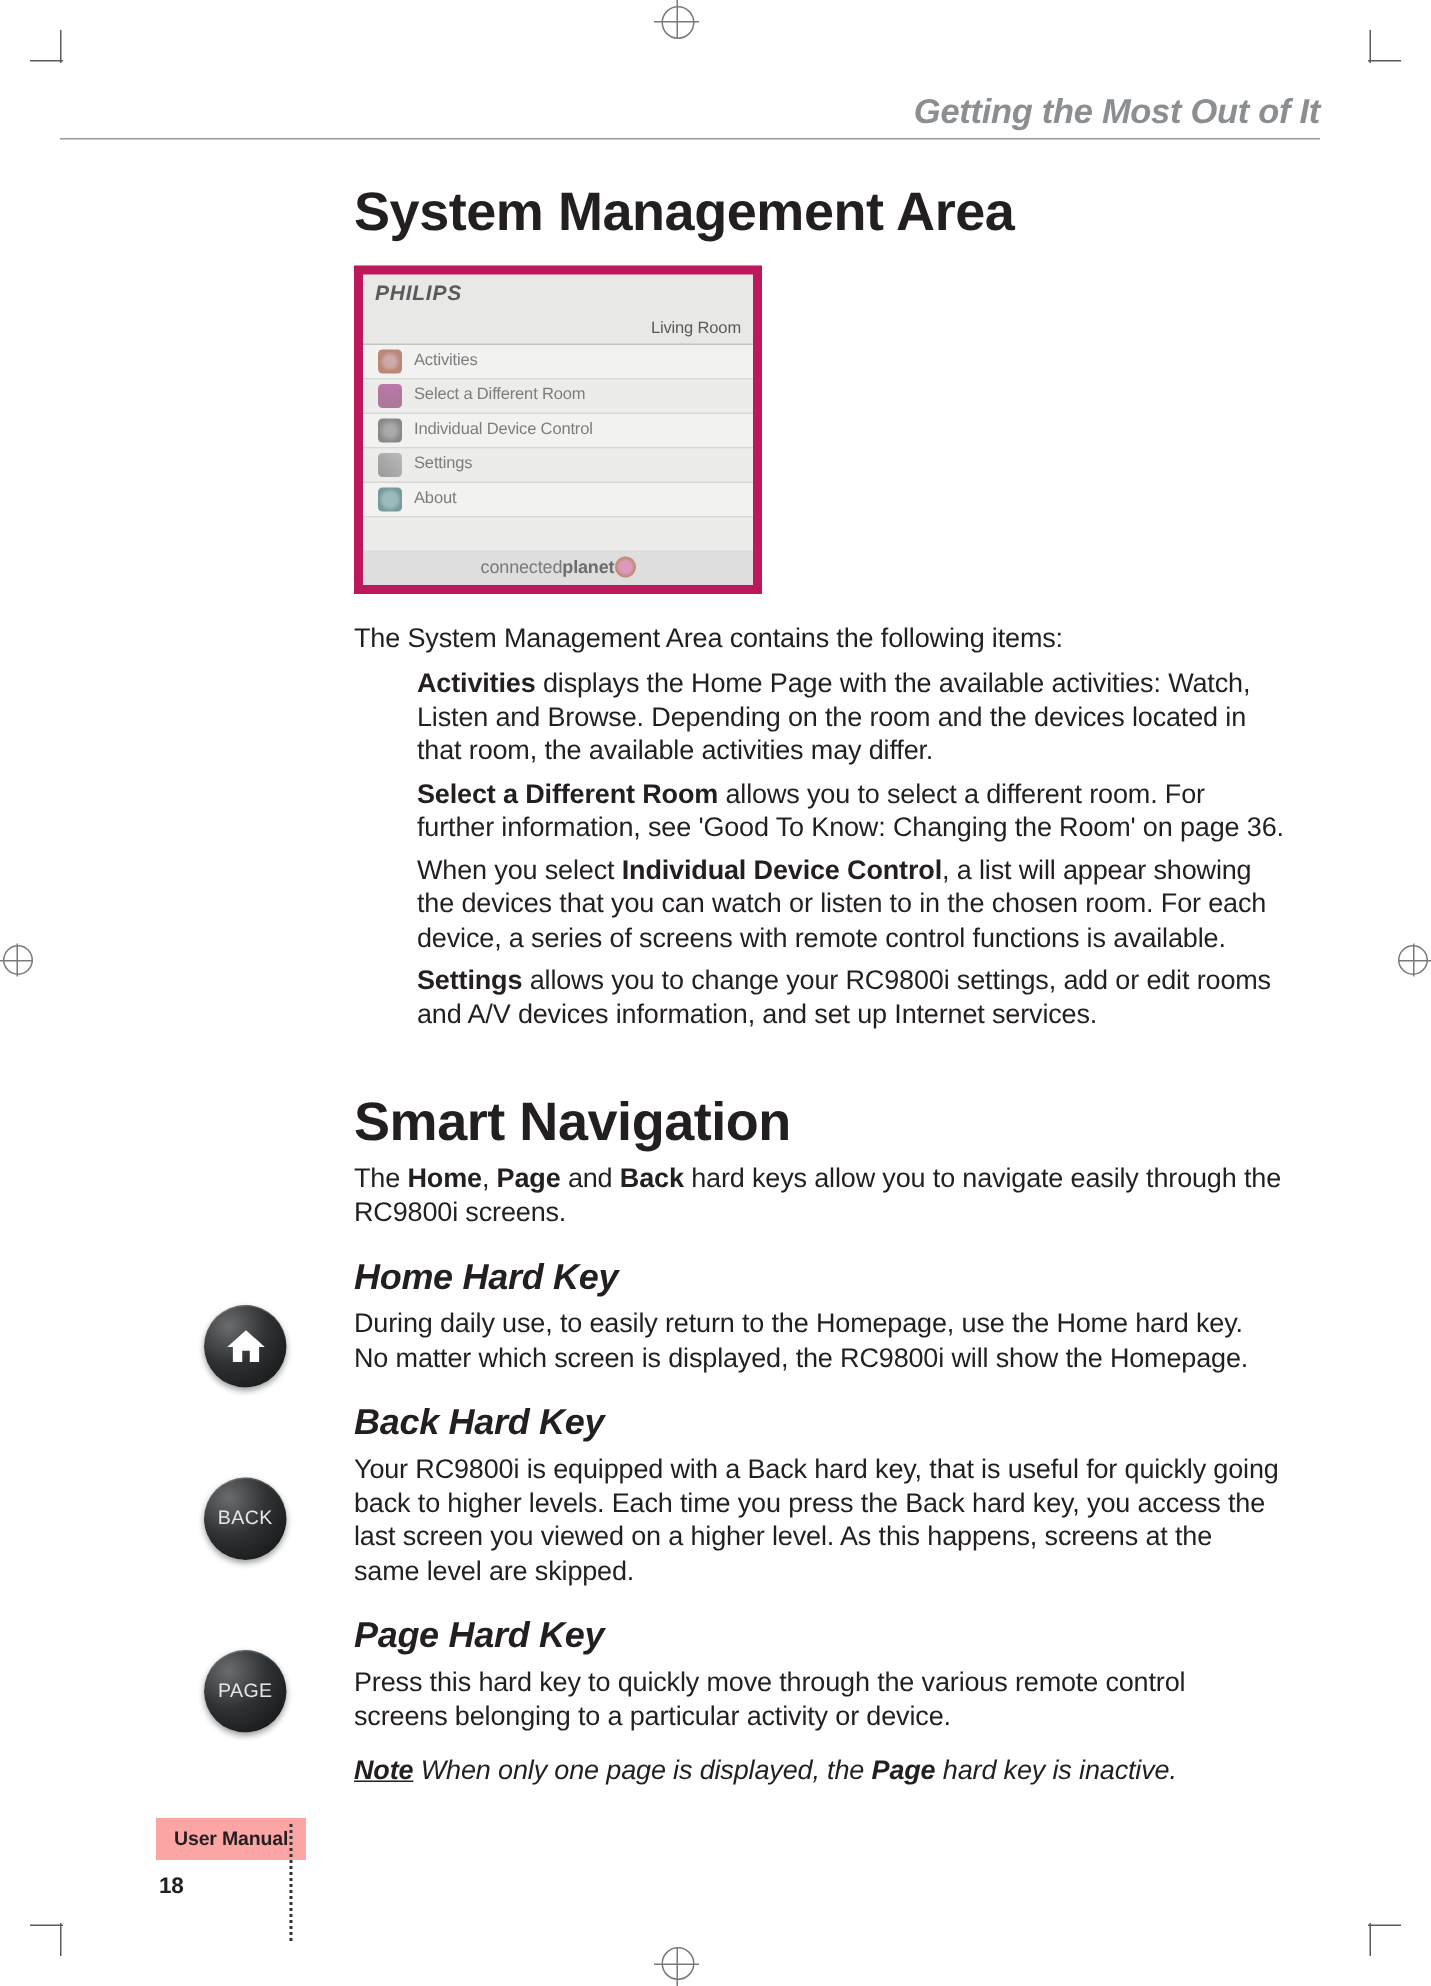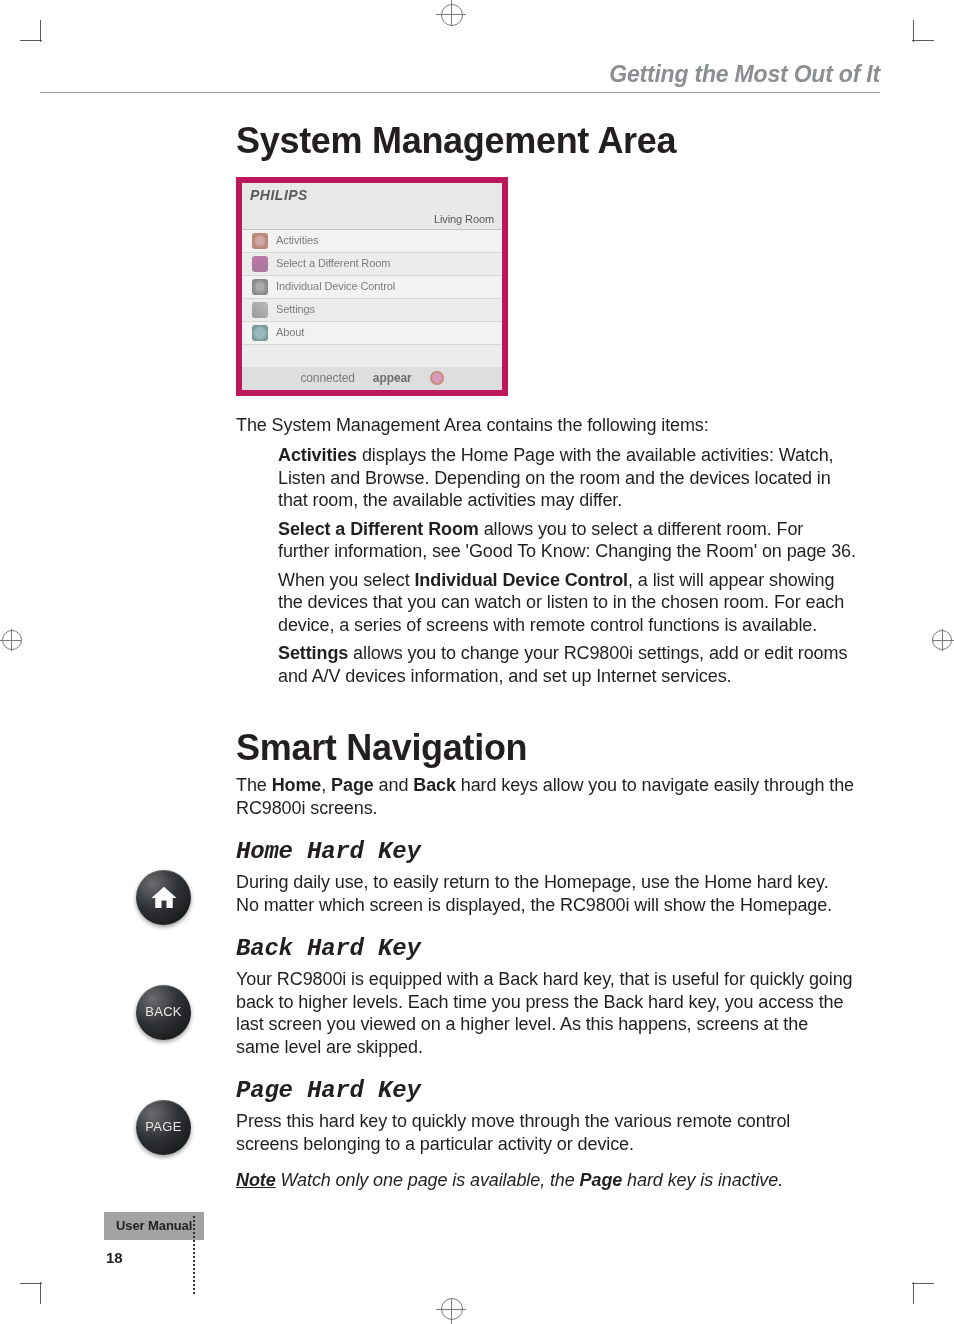--- a/index.html
+++ b/index.html
@@ -72,21 +72,21 @@
     margin: 8px 0 4px 0;
     letter-spacing: -0.3px;
     color:#231f20;
   }
   p { margin: 4px 0 8px 0; }
   .body { font-weight: 300; }
   .bullet-group { margin-left: 42px; margin-top:6px; }
   .bullet-group p { margin: 2px 0 6px 0; }
   b { font-weight: 700; }
   h3.sub-title {
-    font-family: Liberation Mono, monospace;
+    font-family: Liberation Sans, sans-serif;
     font-stretch: condensed;
     font-weight: 800;
     font-style: italic;
     font-size: 24px;
     margin: 18px 0 2px 0;
     letter-spacing: -0.2px;
   }
   .note-line { font-style: italic; margin-top:14px; }
   .note-line b { font-style: italic; }
 
@@ -152,21 +152,21 @@
   .ic-wrench { background: linear-gradient(45deg,#999,#bbb);}
   .ic-info { background: radial-gradient(circle,#9bb 40%,#799 70%); border-radius:50%;}
   .device-shot .spacer{ height:22px; background:#ececea;}
   .device-shot .bottom-bar {
     background:#dedede;
     text-align:center;
     font-size:12px;
     padding:4px 0;
     font-weight:400;
     color:#7a7a7a;
-    display:flex; justify-content:center; align-items:center; gap:18px;
+    display:flex; justify-content:center; align-items:center; gap:0;
   }
   .device-shot .bottom-bar b { color:#6c6c6c; font-weight:700;}
   .dot-icon { width:14px;height:14px;border-radius:50%;background:radial-gradient(circle,#d9b 40%,#b86 70%); }
 
   
   .key {
     position:absolute;
     width:55px; height:55px;
     border-radius:50%;
     background: radial-gradient(circle at 30% 25%, #6a6c6e 0%, #2f3234 45%, #0e1011 100%);
@@ -187,21 +187,21 @@
     width:1px;
     height:78px;
     border-left: 2px dotted #333;
   }
   .footer-label {
     position:absolute;
     left:104px;
     bottom:84px;
     font-size:13px;
     font-weight:700;
-    background:#a3a3a3;
+    background:#fca5a5;
     padding:6px 12px;
   }
   .footer-page {
     position:absolute;
     left:106px;
     bottom:56px;
     font-size:15px;
     font-weight:700;
   }
 </style>
@@ -261,21 +261,21 @@
           <span class="ds-icon ic-wrench"></span>
           <span>Settings</span>
         </div>
       <div class="row even">
           <span class="ds-icon ic-info"></span>
           <span>About</span>
         </div>
       <div class="spacer"></div>
       <div class="bottom-bar">
         <span>connected</span>
-          <b>appear</b>
+          <b>planet</b>
         <span class="dot-icon"></span>
       </div>
     </div>
 
     <p class="body">The System Management Area contains the following items:</p>
 
     <div class="bullet-group">
       <p class="body"><b>Activities</b><span> displays the Home Page with the available activities: Watch, Listen and Browse. Depending on the room and the devices located in that room, the available activities may differ.</span></p>
       <p class="body"><b>Select a Different Room</b><span> allows you to select a different room. For further information, see 'Good To Know: Changing the Room' on page 36.</span></p>
       <p class="body"><span>When you select </span><b>Individual Device Control</b><span>, a list will appear showing the devices that you can watch or listen to in the chosen room. For each device, a series of screens with remote control functions is available.</span></p>
@@ -290,21 +290,21 @@
     <h3 class="sub-title">Home Hard Key</h3>
     <p class="body">During daily use, to easily return to the Homepage, use the Home hard key. No matter which screen is displayed, the RC9800i will show the Homepage.</p>
 
     <h3 class="sub-title">Back Hard Key</h3>
     <p class="body">Your RC9800i is equipped with a Back hard key, that is useful for quickly going back to higher levels. Each time you press the Back hard key, you access the last screen you viewed on a higher level. As this happens, screens at the same level are skipped.</p>
 
     <h3 class="sub-title">Page Hard Key</h3>
     <p class="body">Press this hard key to quickly move through the various remote control screens belonging to a particular activity or device.</p>
 
     <p class="note-line">
-      <b style="text-decoration:underline;">Note</b><span> Watch only one page is available, the </span><b>Page</b><span> hard key is inactive.</span>
+      <b style="text-decoration:underline;">Note</b><span> When only one page is displayed, the </span><b>Page</b><span> hard key is inactive.</span>
     </p>
 
   </div>
 
   <div class="key-wrap" style="top:870px;">
     <div class="key home">
       <svg viewBox="0 0 24 24">
           <path d="M12 3 L2 12 H5 V20 H10 V14 H14 V20 H19 V12 H22 Z"></path>
         </svg>
     </div>

